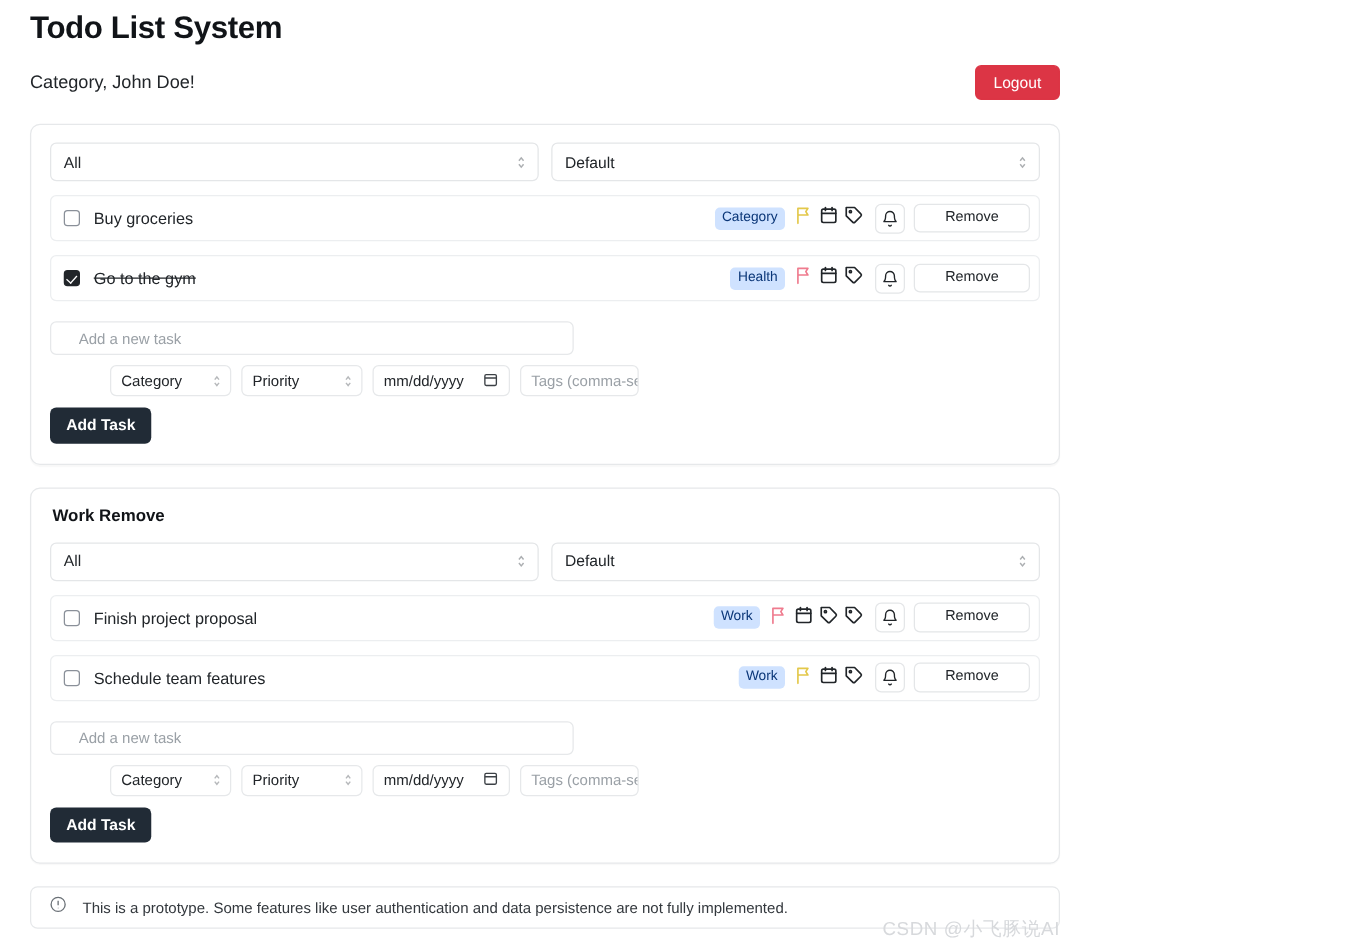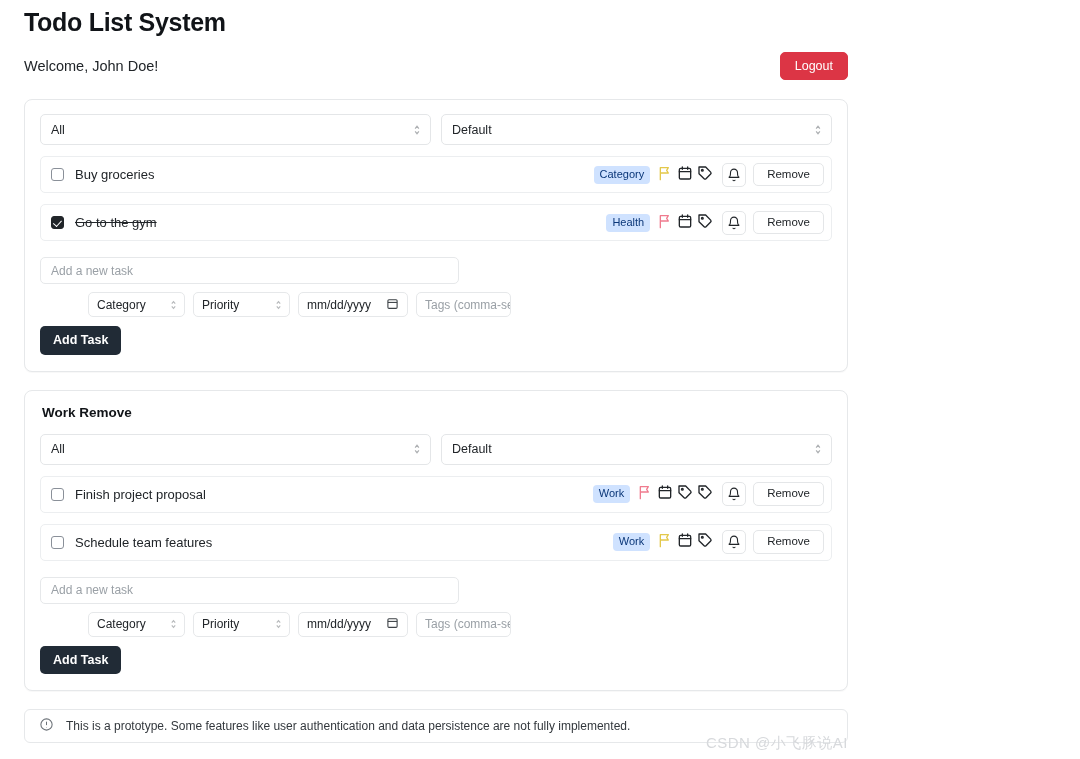--- a/index.html
+++ b/index.html
@@ -81,28 +81,28 @@
   .ico { width: 16px; height: 16px; margin-right: 4px; flex: none; cursor: pointer; }
   .ico.static { cursor: default; }
   .icon-btn {
     width: 24px; height: 24px; border: 1px solid #e4e6e8; border-radius: 5px;
     background: #fff; display: flex; align-items: center; justify-content: center;
     margin-left: 5px; cursor: pointer; flex: none;
   }
   .remove-btn {
     border: 1px solid #e4e6e8; border-radius: 5px; background: #fff;
     font-size: 11.5px; font-family: inherit; color: #212529;
-    padding: 5px 13px; margin-left: 7px; cursor: pointer; line-height: 1;
+    padding: 5px 24px; margin-left: 7px; cursor: pointer; line-height: 1;
   }
 
   
   .add-form { margin-top: 16px; }
   .new-task-input {
     width: 419px; height: 27px; border: 1px solid #e6e8ea; border-radius: 5px;
-    font-size: 12px; font-family: inherit; color: #212529; padding: 0 10px;
+    font-size: 12px; font-family: inherit; color: #212529; padding: 0 22px;
     background: #fff; outline: none;
   }
   .new-task-input::placeholder { color: #9aa0a6; }
   .meta-row { display: flex; gap: 8px; margin-top: 8px; margin-left: 48px; }
   .meta-sel {
     width: 97px; height: 25px; border: 1px solid #e6e8ea; border-radius: 5px;
     background: #fff; display: flex; align-items: center; padding: 0 8px;
     font-size: 12px; color: #212529; position: relative; cursor: pointer;
   }
   .meta-sel .caret { position: absolute; right: 7px; top: 50%; transform: translateY(-50%); width: 7px; height: 12px; opacity: .4; }
@@ -137,21 +137,21 @@
   }
 </style>
 </head>
 <body>
 
 <div class="page">
 
   <h1 class="app-title">Todo List System</h1>
 
   <div class="welcome-row">
-    <div class="welcome-text">Welcome, John Doe!</div>
+    <div class="welcome-text">Category, John Doe!</div>
     <button class="logout-btn">Logout</button>
   </div>
 
   <div id="sections">
       <div class="card">
         <div class="select-row">
           <div class="sel">
             <span>All</span>
             <svg class="caret" viewBox="0 0 8 14" fill="none" stroke="#4a5056" stroke-width="1.3">
               <path d="M2 5.5L4 3l2 2.5"></path>

